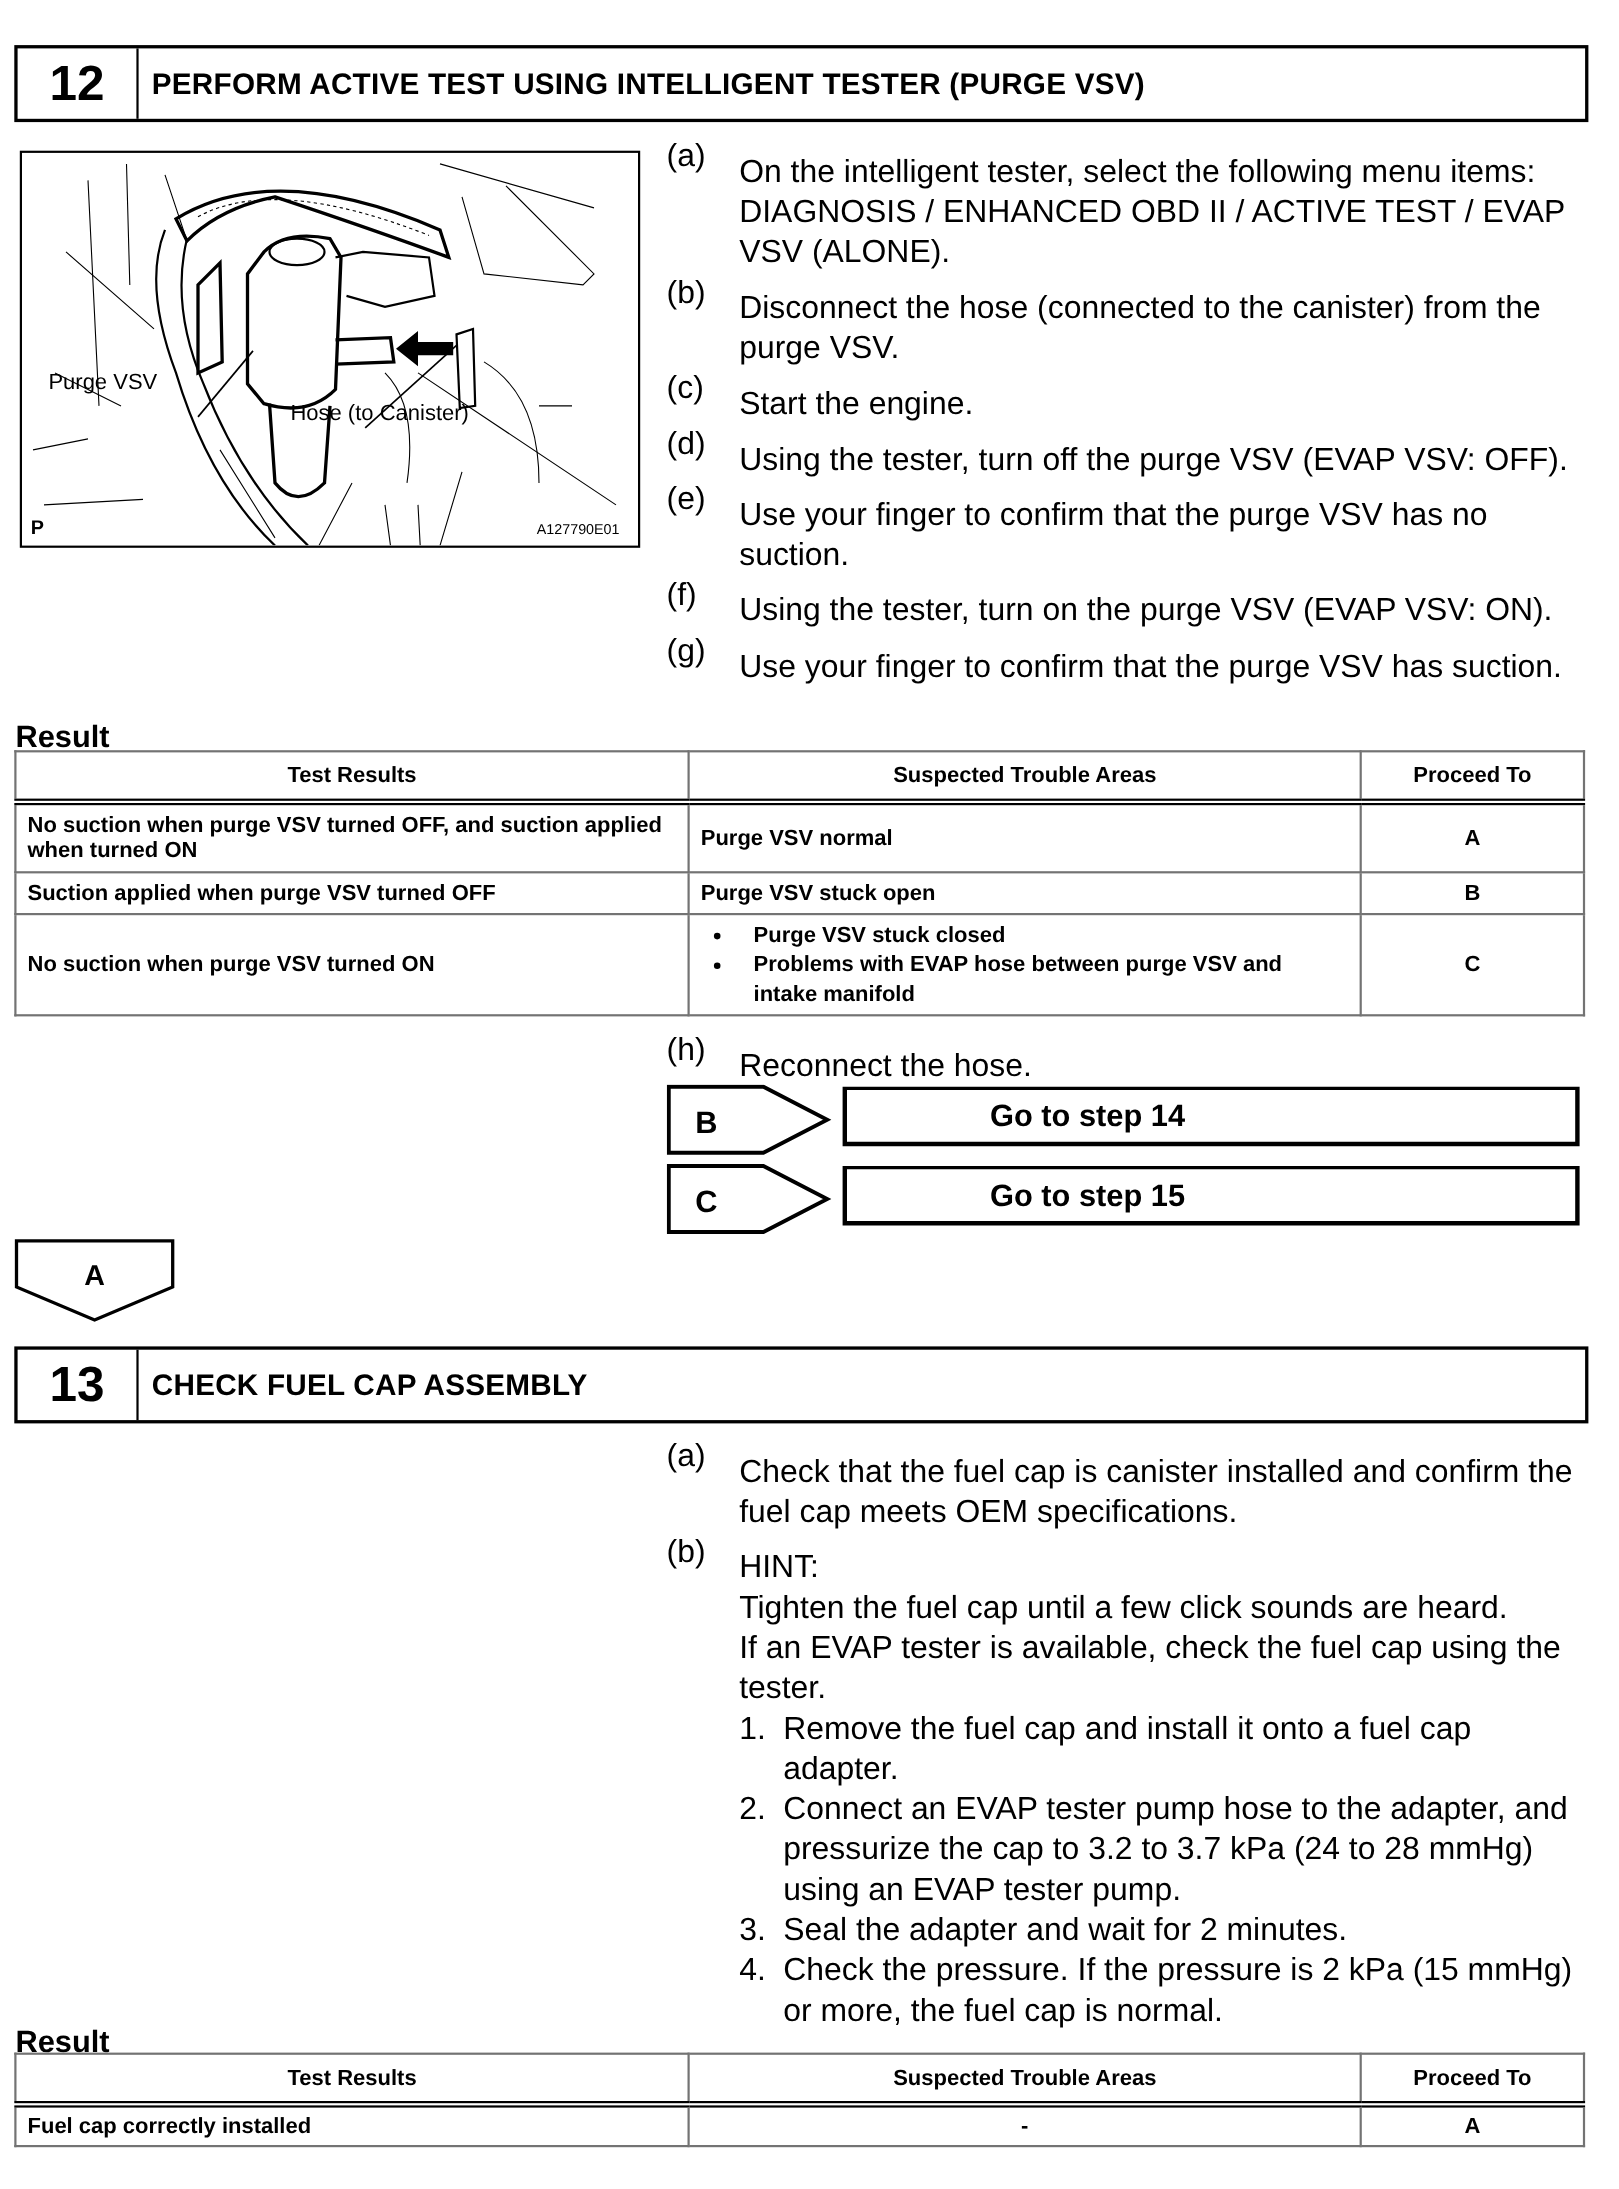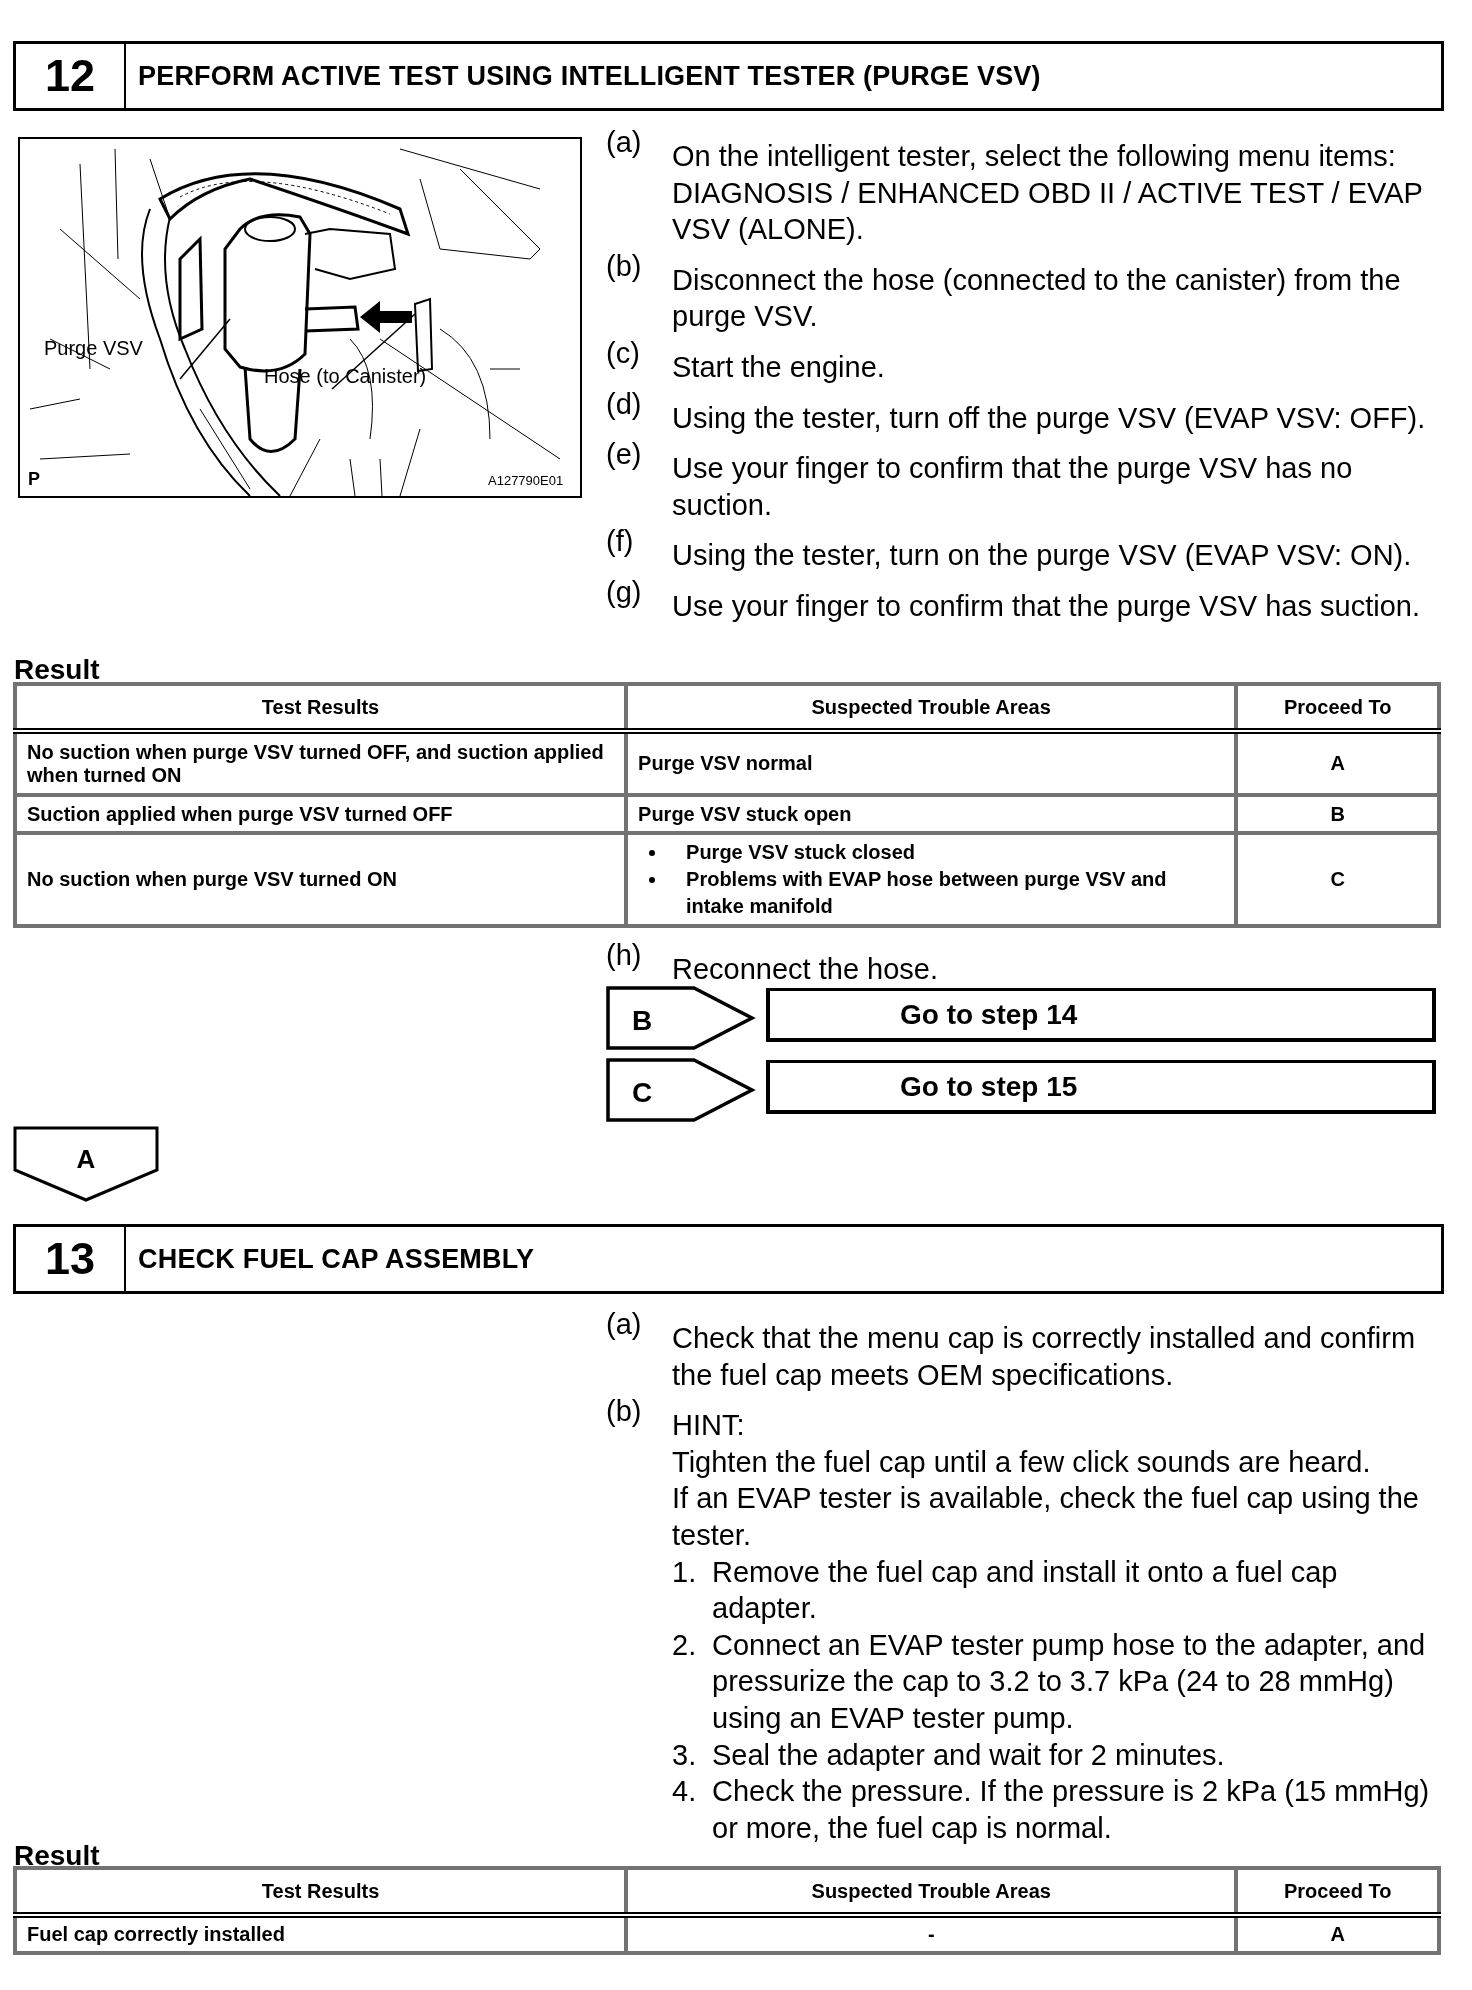--- a/index.html
+++ b/index.html
@@ -9,21 +9,21 @@
   .step-num { width:108px; border-right:2px solid #000; display:flex; align-items:center; justify-content:center; font-weight:bold; font-size:45px; }
   .step-title { display:flex; align-items:center; padding-left:12px; font-weight:bold; font-size:27px; letter-spacing:0.2px; }
   .instr { position:absolute; left:606px; width:840px; font-size:29px; line-height:36.6px; }
   .instr .row { display:flex; }
   .instr .lbl { width:66px; flex:none; }
   .instr .txt { flex:1;margin-top:14px; }
   .instr .sub { display:flex; }
   .instr .sub .n { width:40px; flex:none; }
   .result-hd { position:absolute; left:14px; font-weight:bold; font-size:28px;margin-top:22px; }
   table.res { position:absolute; left:13px; width:1428px; border-collapse:collapse; font-weight:bold; font-size:20px; }
-  table.res td, table.res th { border:4px solid #737373; padding:4px 10px; vertical-align:middle; }
+  table.res td, table.res th { border:2px solid #737373; padding:4px 10px; vertical-align:middle; }
   table.res th { font-size:20px; text-align:center; height:34px; border-bottom:6px double #000; }
   table.res td.c { text-align:center; }
   table.res ul { margin:0; padding-left:30px; }
   table.res li { padding-left:18px; line-height:27px; }
   .illus { position:absolute; left:18px; top:137px; width:560px; height:357px; border:2px solid #000; overflow:hidden; }
   .illus svg { position:absolute; left:0; top:0; }
   .lab { position:absolute; font-size:20px; background:transparent; }
   .fig-id { position:absolute; font-size:13px; }
   .fig-p { position:absolute; font-weight:bold; font-size:18px; }
   .goto-tag { position:absolute; }
@@ -173,21 +173,21 @@
 </svg>
 
 <div class="step-hdr" style="top:1224px;">
   <div class="step-num">13</div>
   <div class="step-title">CHECK FUEL CAP ASSEMBLY</div>
 </div>
 
 <div class="instr" style="top:1306px;">
   <div class="row">
       <span class="lbl">(a)</span>
-      <span class="txt">Check that the menu cap is correctly installed and confirm the fuel cap meets OEM specifications.</span>
+      <span class="txt">Check that the fuel cap is canister installed and confirm the fuel cap meets OEM specifications.</span>
     </div>
   <div class="row">
       <span class="lbl">(b)</span>
     <span class="txt">
       <div>HINT:</div>
       <div>Tighten the fuel cap until a few click sounds are heard.</div>
       <div>If an EVAP tester is available, check the fuel cap using the tester.</div>
       <div class="sub">
           <span class="n">1.</span>
           <span>Remove the fuel cap and install it onto a fuel cap adapter.</span>

